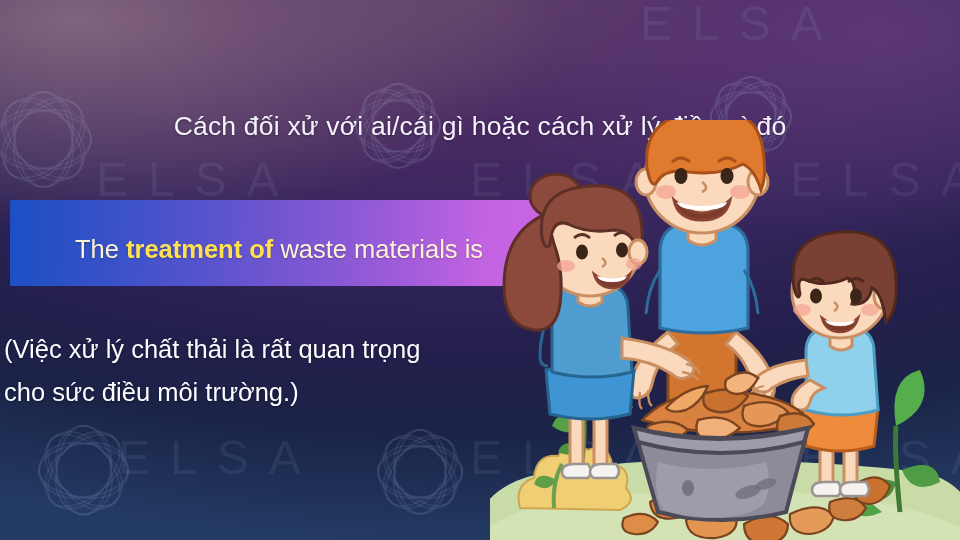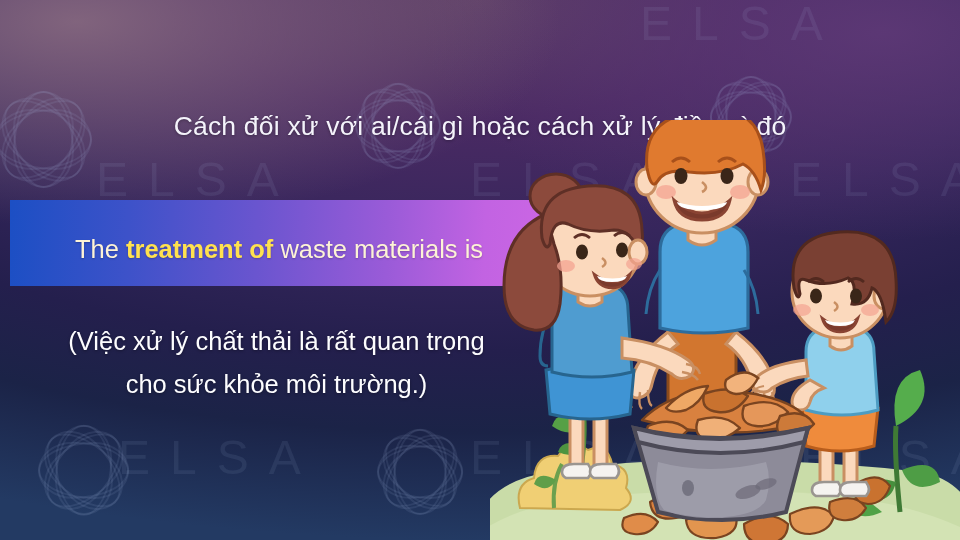--- a/index.html
+++ b/index.html
@@ -57,21 +57,21 @@
     padding-top:12px;box-sizing:border-box;
   }
   #example-box .line{
     color:#fdf3d6;font-size:25.5px;line-height:34px;white-space:nowrap;
     text-shadow:0 1px 2px rgba(0,0,0,.22);
   }
   #example-box b{color:#ffe14f;font-weight:700;}
 
   
   #translation{
-    position:absolute;left:4px;top:320px;width:545px;text-align:center;
+    position:absolute;left:4px;top:328px;width:545px;
     color:#fdfdff;font-size:25.5px;line-height:43px;
     text-shadow:0 1px 3px rgba(0,0,0,.35);
   }
 
   
   #illustration{position:absolute;right:0;bottom:0;width:470px;height:420px;}
   #illustration svg{display:block;width:100%;height:100%;}
 </style>
 </head>
 <body>
@@ -139,21 +139,21 @@
 
 
   <div id="subtitle">Cách đối xử với ai/cái gì hoặc cách xử lý điều gì đó</div>
 
   <div id="example-box">
     <div class="line"><span>The </span><b>treatment of</b><span> waste materials is</span></div>
   </div>
 
   <div id="translation">
     <div>(Việc xử lý chất thải là rất quan trọng</div>
-    <div>cho sức khỏe môi trường.)</div>
+    <div>cho sức điều môi trường.)</div>
   </div>
 
   <div id="illustration">
     <svg viewBox="0 0 470 420" xmlns="http://www.w3.org/2000/svg">
       <defs>
         <clipPath id="clipAll">
             <rect x="0" y="0" width="470" height="420"></rect>
           </clipPath>
       </defs>
       <g clip-path="url(#clipAll)">

